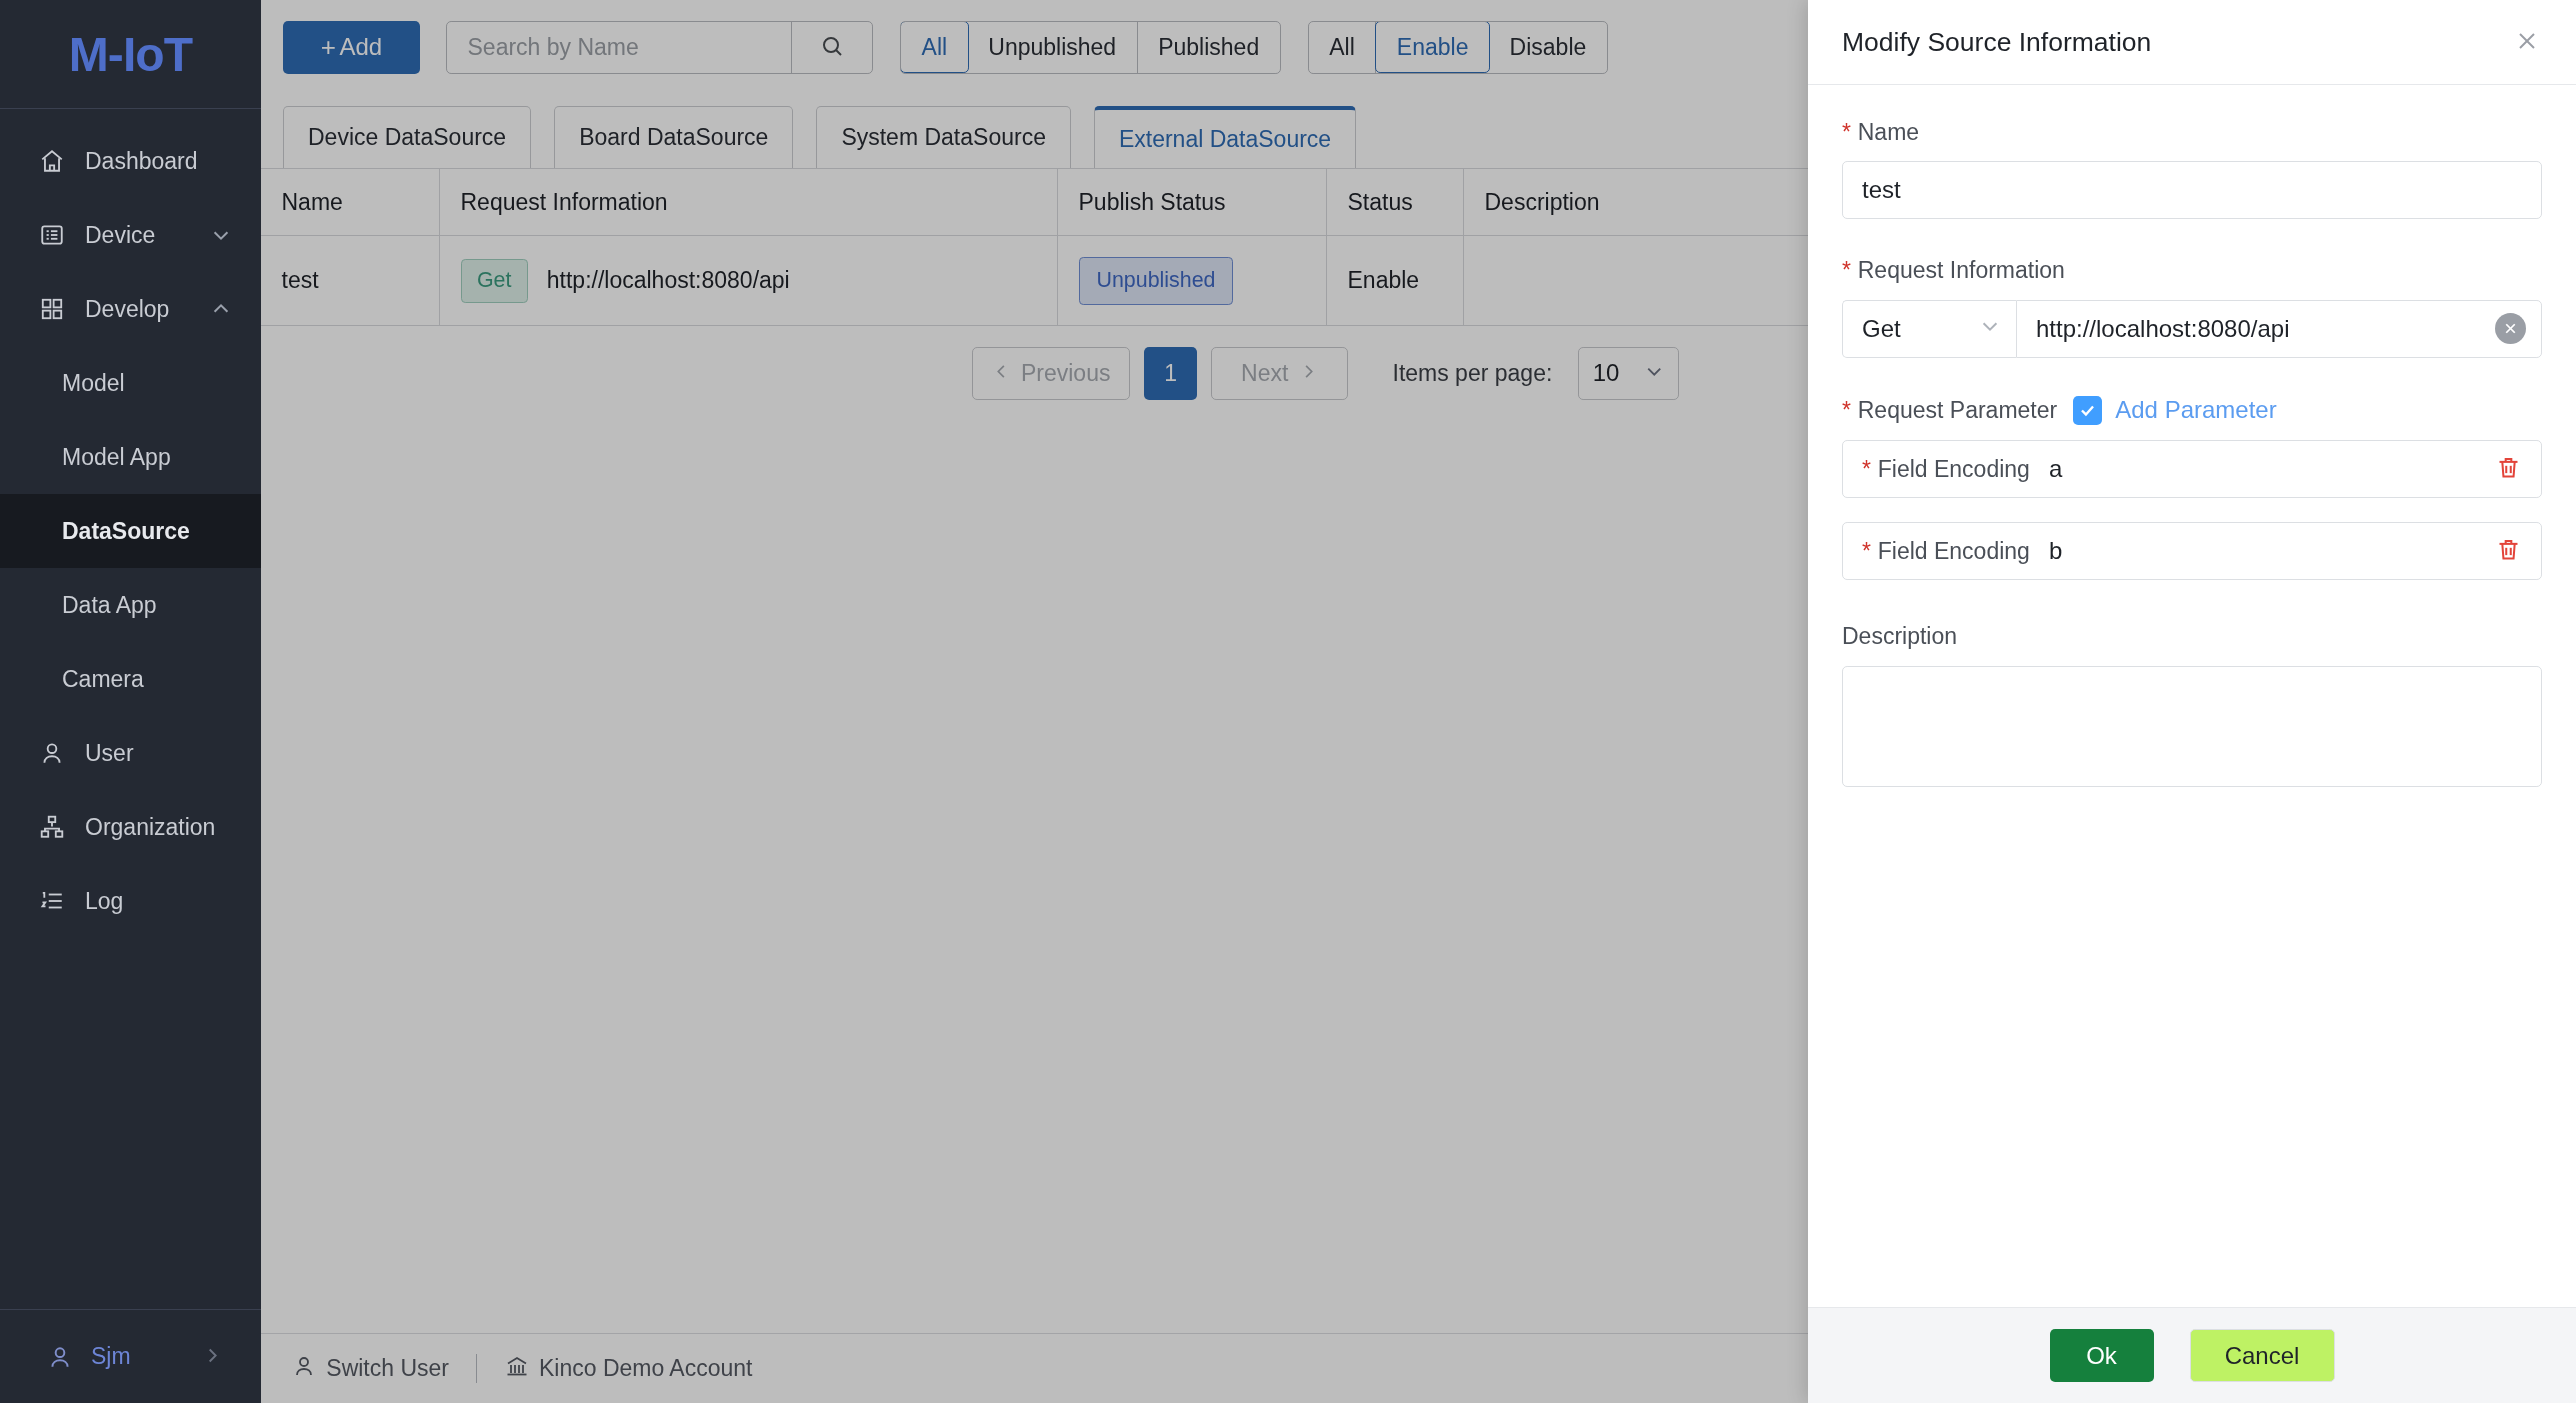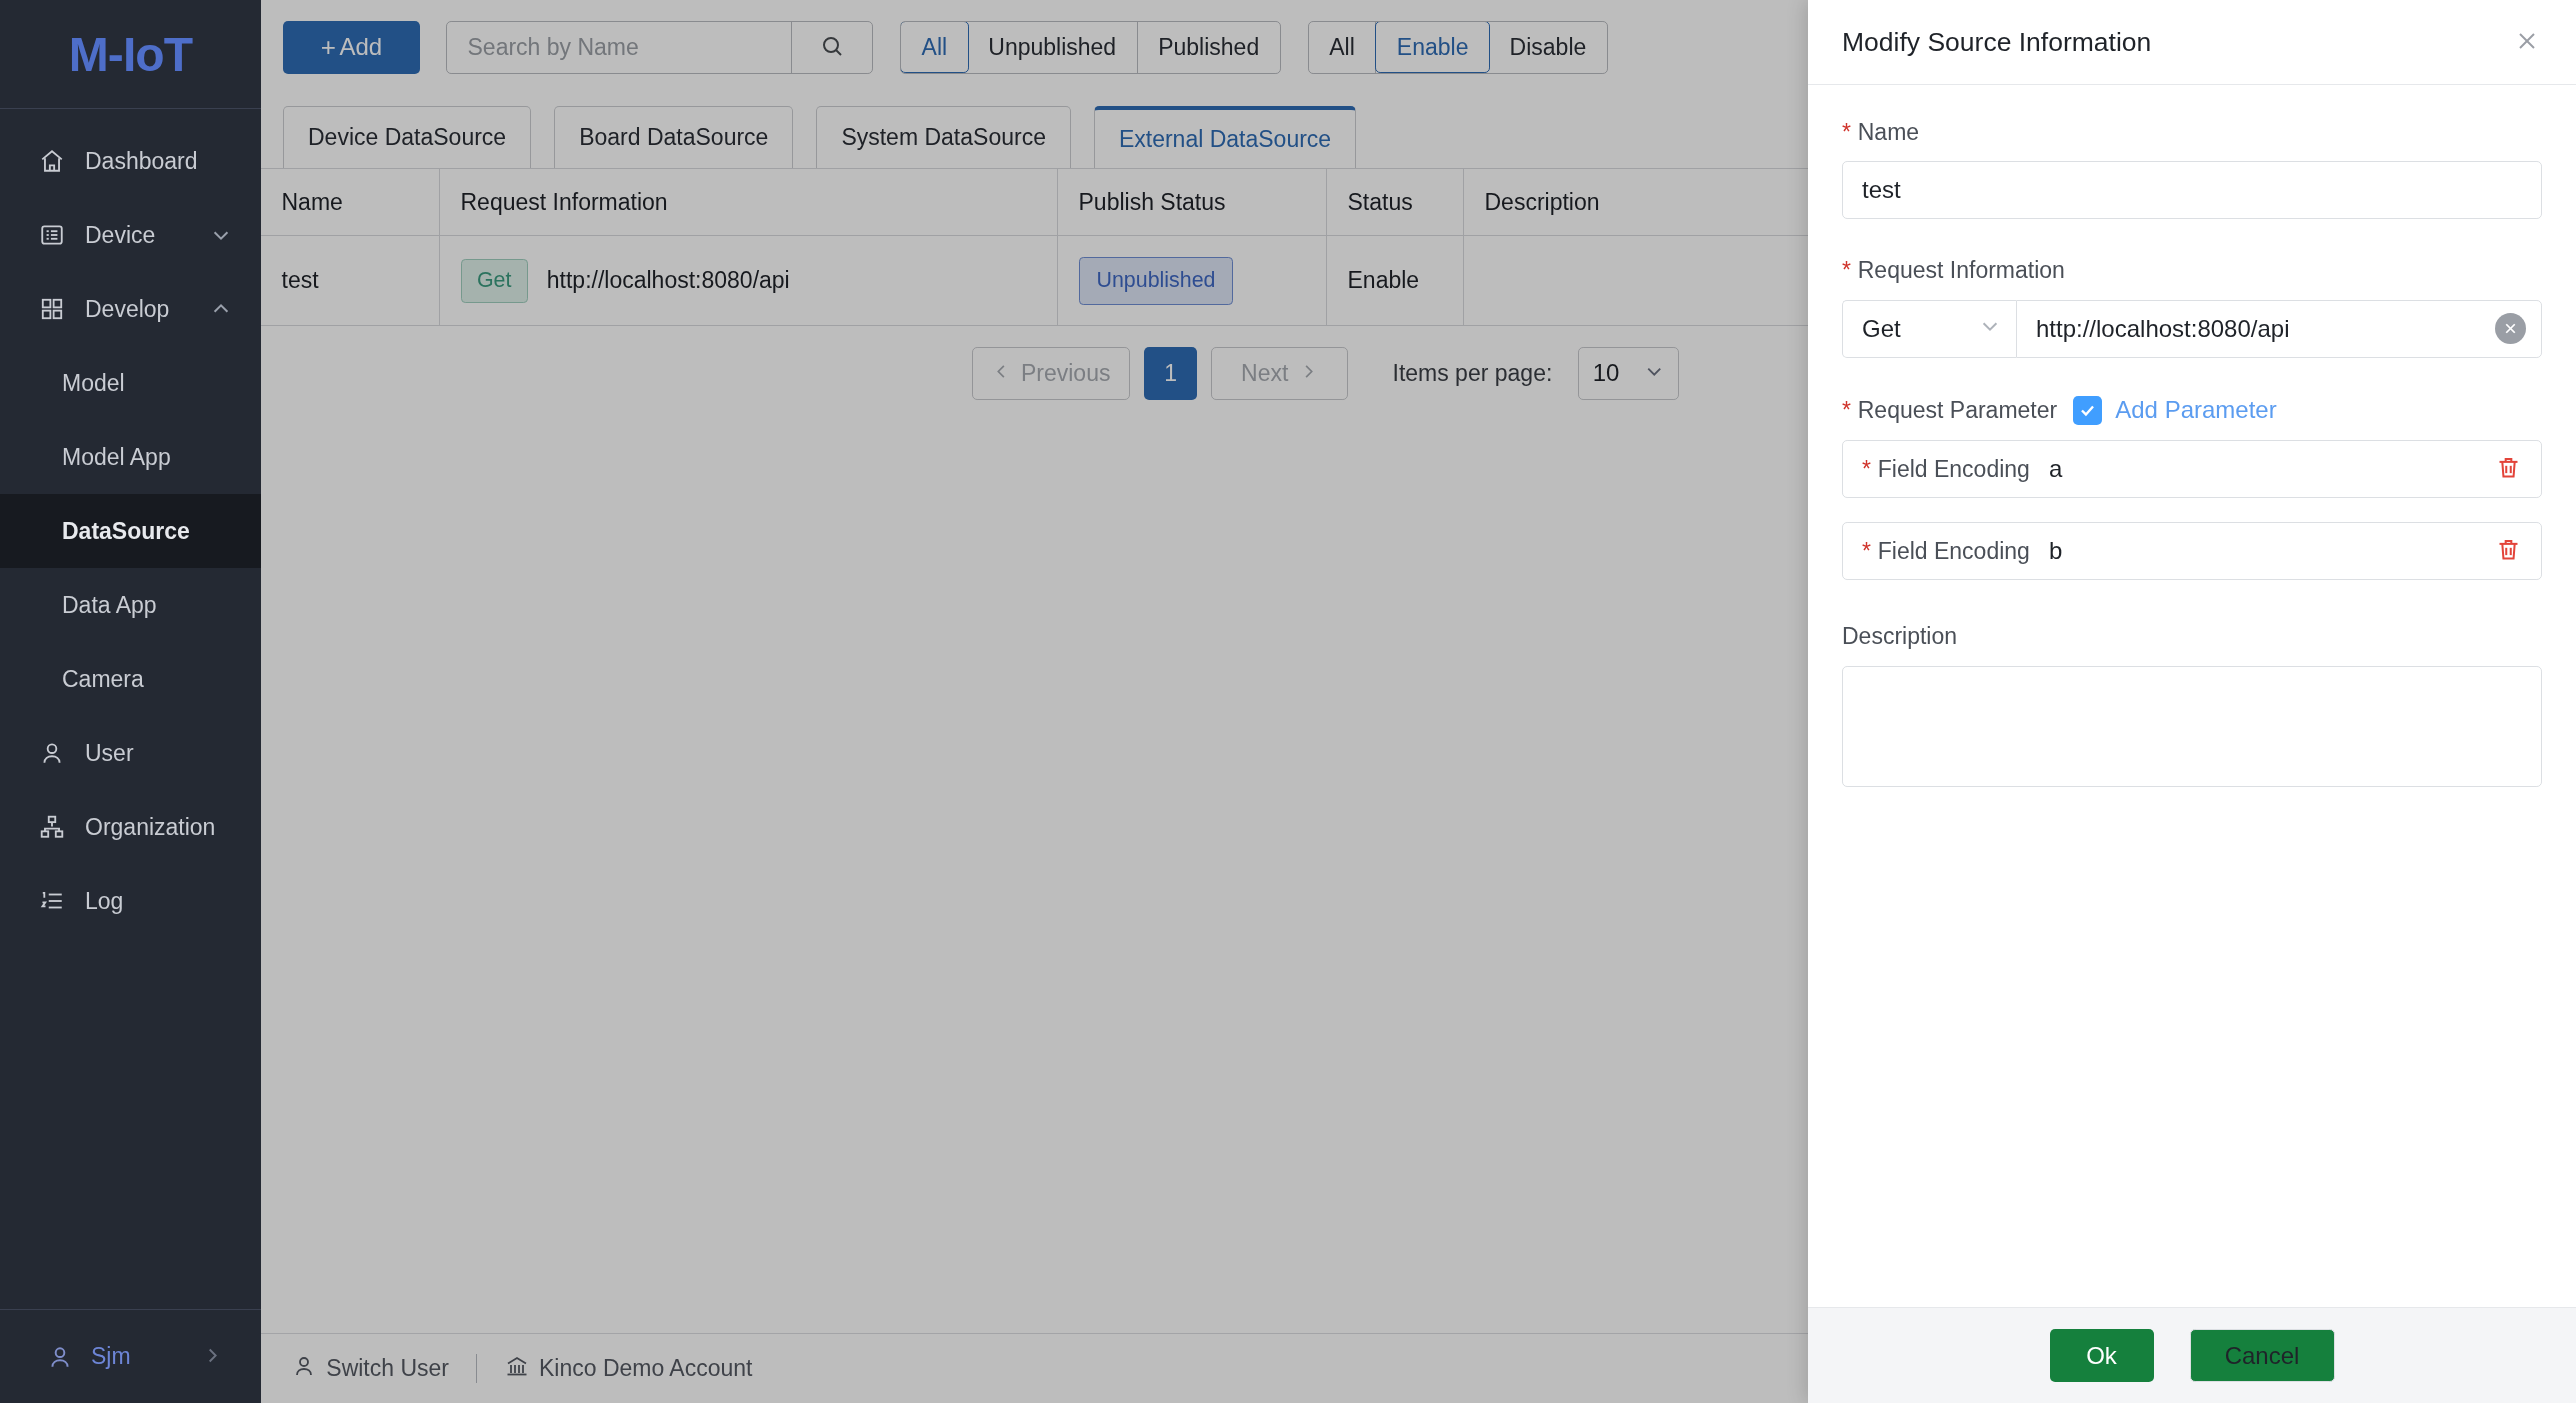--- a/index.html
+++ b/index.html
@@ -286,21 +286,21 @@
     flex: 0 0 96px; height: 96px; background: #f4f5f7;
     border-top: 0.9px solid #e6e8eb;
     display: flex; align-items: center; justify-content: center; gap: 36px;
   }
   .btn-ok {
     background: #15803d; color: #fff; border: none;
     height: 53px; width: 104px; border-radius: 5.1px; font-size: 24px; cursor: pointer;
     font-family: "Liberation Sans", sans-serif;
   }
   .btn-cancel {
-    background: #15803d; color: #1f2329; border: 0.9px solid #dcdfe3;
+    background: #bef264; color: #1f2329; border: 0.9px solid #dcdfe3;
     height: 53px; width: 145px; border-radius: 5.1px; font-size: 24px; cursor: pointer;
     font-family: "Liberation Sans", sans-serif;
   }
 </style>
 </head>
 <body>
 
 <div id="app">
 
   <div class="sidebar">

